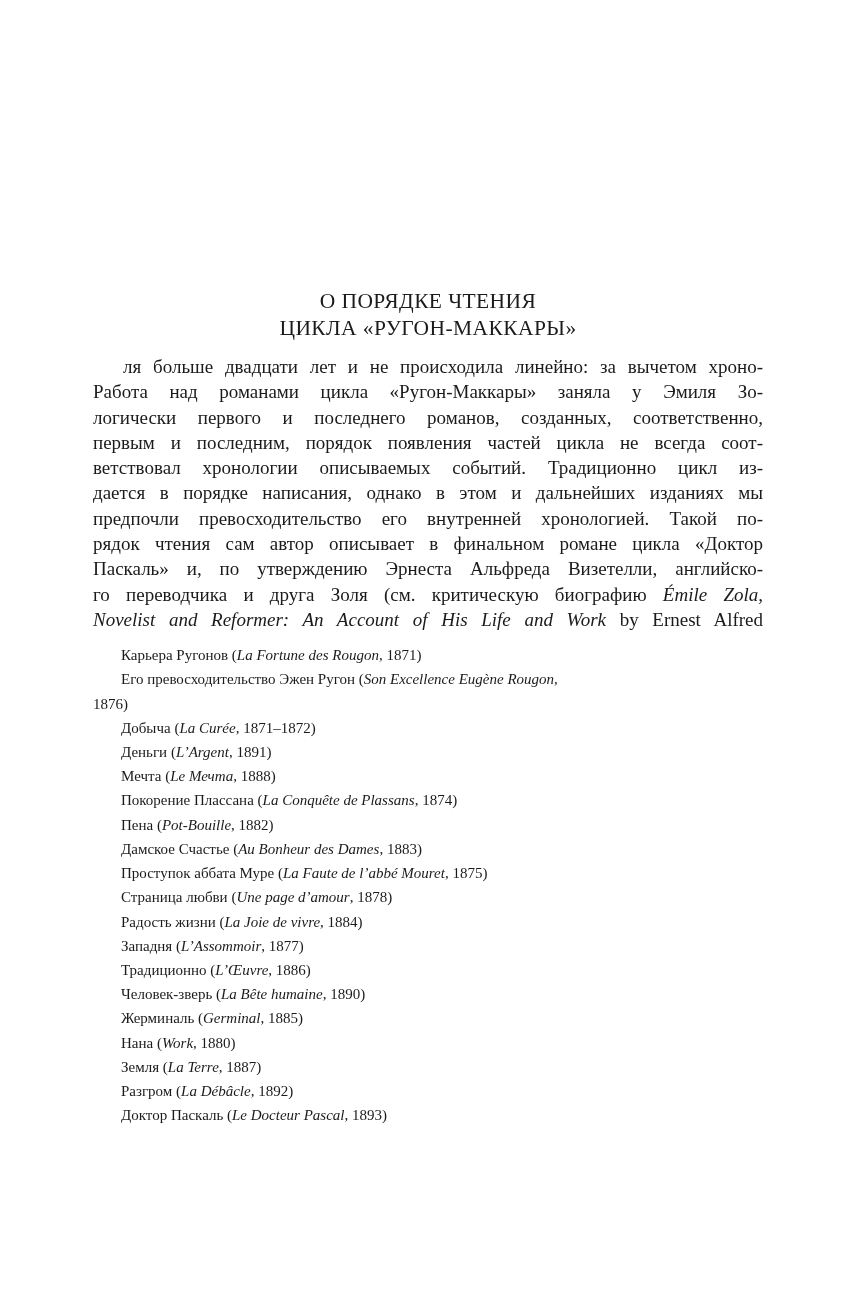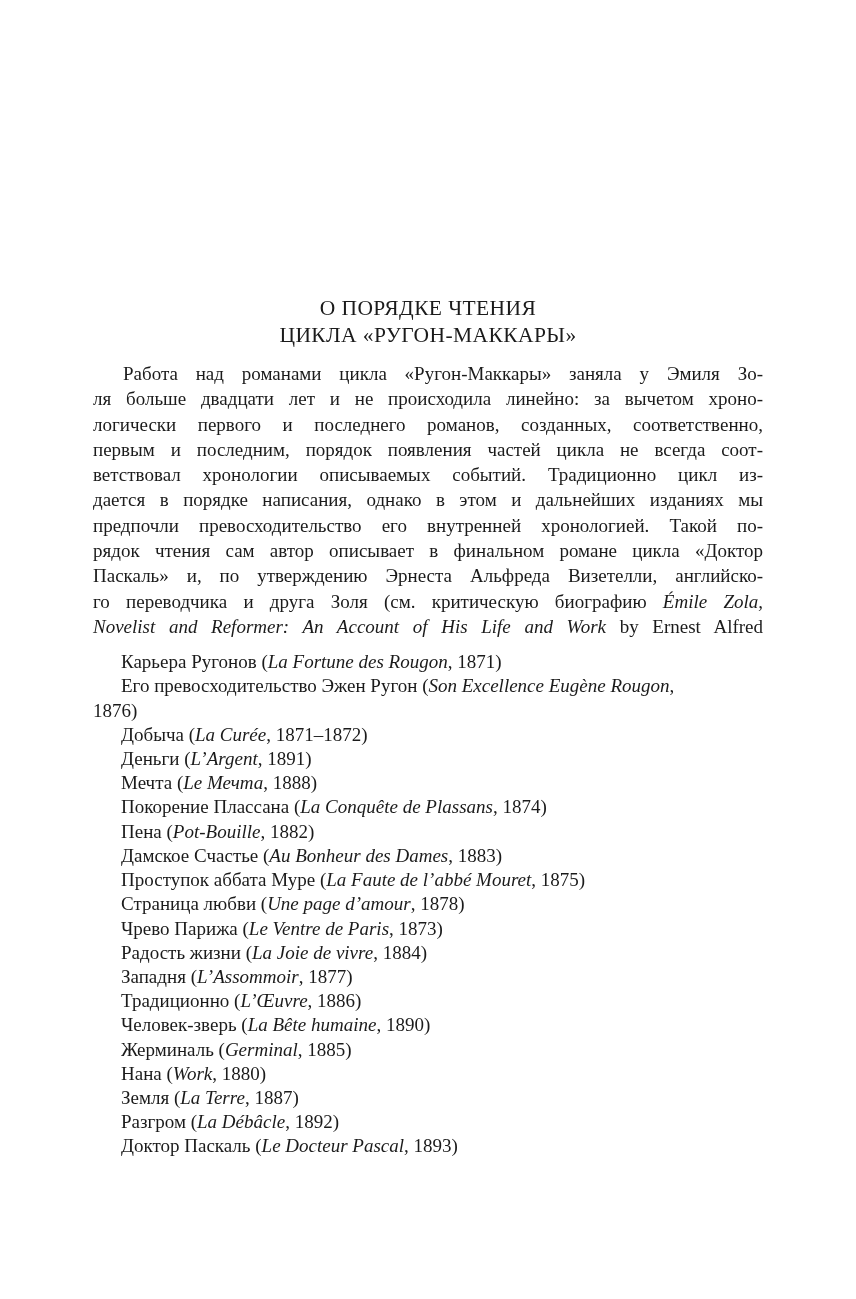--- a/index.html
+++ b/index.html
@@ -8,21 +8,20 @@
     background: #ffffff;
   }
   .page {
     position: relative;
     width: 856px;
     height: 1233px;
     background: #ffffff;
     color: #1b1b1b;
     font-family: "Liberation Serif", "DejaVu Serif", serif;
     overflow: hidden;
-    margin-top: 7px;
   }
   .content {
     position: absolute;
     left: 93px;
     top: 288px;
     width: 670px;
   }
   .title {
     margin: 0;
     font-size: 21.5px;
@@ -45,39 +44,39 @@
     text-indent: 30px;
   }
   .paragraph .line.line-last {
     text-align-last: left;
   }
   .it {
     font-style: italic;
   }
   .book-list {
     margin-top: 11px;
-    font-size: 19px;
+    font-size: 15px;
   }
   .book-item {
     line-height: 24.2px;
     text-indent: 28px;
   }
 </style>
 </head>
 <body>
 
 <div class="page" style="background: rgb(255, 255, 255); color: rgb(27, 27, 27);">
   <div class="content">
     <h1 class="title">
       <span>О ПОРЯДКЕ ЧТЕНИЯ</span><br>
       <span>ЦИКЛА «РУГОН-МАККАРЫ»</span>
     </h1>
     <div class="paragraph">
+        <div class="line"><span>ля больше двадцати лет и не происходила линейно: за вычетом хроно-</span></div>
         <div class="line"><span>Работа над романами цикла «Ругон-Маккары» заняла у Эмиля Зо-</span></div>
-        <div class="line"><span>ля больше двадцати лет и не происходила линейно: за вычетом хроно-</span></div>
         <div class="line"><span>логически первого и последнего романов, созданных, соответственно,</span></div>
         <div class="line"><span>первым и последним, порядок появления частей цикла не всегда соот-</span></div>
         <div class="line"><span>ветствовал хронологии описываемых событий. Традиционно цикл из-</span></div>
         <div class="line"><span>дается в порядке написания, однако в этом и дальнейших изданиях мы</span></div>
         <div class="line"><span>предпочли превосходительство его внутренней хронологией. Такой по-</span></div>
         <div class="line"><span>рядок чтения сам автор описывает в финальном романе цикла «Доктор</span></div>
         <div class="line"><span>Паскаль» и, по утверждению Эрнеста Альфреда Визетелли, английско-</span></div>
         <div class="line"><span>го переводчика и друга Золя (см. критическую биографию </span><span class="it">Émile Zola,</span></div>
         <div class="line"><span class="it">Novelist and Reformer: An Account of His Life and Work</span><span> by Ernest Alfred</span></div>
       </div>
@@ -85,21 +84,20 @@
         <div class="book-item"><span>Карьера Ругонов</span> (<span class="it">La Fortune des Rougon</span>, <span>1871</span>)</div>
         <div class="book-item"><span>Его превосходительство Эжен Ругон</span> (<span class="it">Son Excellence Eugène Rougon</span>, <br><span>1876</span>)</div>
         <div class="book-item"><span>Добыча</span> (<span class="it">La Curée</span>, <span>1871–1872</span>)</div>
         <div class="book-item"><span>Деньги</span> (<span class="it">L’Argent</span>, <span>1891</span>)</div>
         <div class="book-item"><span>Мечта</span> (<span class="it">Le Мечта</span>, <span>1888</span>)</div>
         <div class="book-item"><span>Покорение Плассана</span> (<span class="it">La Conquête de Plassans</span>, <span>1874</span>)</div>
         <div class="book-item"><span>Пена</span> (<span class="it">Pot-Bouille</span>, <span>1882</span>)</div>
         <div class="book-item"><span>Дамское Счастье</span> (<span class="it">Au Bonheur des Dames</span>, <span>1883</span>)</div>
         <div class="book-item"><span>Проступок аббата Муре</span> (<span class="it">La Faute de l’abbé Mouret</span>, <span>1875</span>)</div>
         <div class="book-item"><span>Страница любви</span> (<span class="it">Une page d’amour</span>, <span>1878</span>)</div>
-        <div class="book-item"><span>Чрево Парижа</span> (<span class="it">Le Ventre de Paris</span>, <span>1873</span>)</div>
         <div class="book-item"><span>Радость жизни</span> (<span class="it">La Joie de vivre</span>, <span>1884</span>)</div>
         <div class="book-item"><span>Западня</span> (<span class="it">L’Assommoir</span>, <span>1877</span>)</div>
         <div class="book-item"><span>Традиционно</span> (<span class="it">L’Œuvre</span>, <span>1886</span>)</div>
         <div class="book-item"><span>Человек-зверь</span> (<span class="it">La Bête humaine</span>, <span>1890</span>)</div>
         <div class="book-item"><span>Жерминаль</span> (<span class="it">Germinal</span>, <span>1885</span>)</div>
         <div class="book-item"><span>Нана</span> (<span class="it">Work</span>, <span>1880</span>)</div>
         <div class="book-item"><span>Земля</span> (<span class="it">La Terre</span>, <span>1887</span>)</div>
         <div class="book-item"><span>Разгром</span> (<span class="it">La Débâcle</span>, <span>1892</span>)</div>
         <div class="book-item"><span>Доктор Паскаль</span> (<span class="it">Le Docteur Pascal</span>, <span>1893</span>)</div>
       </div>

